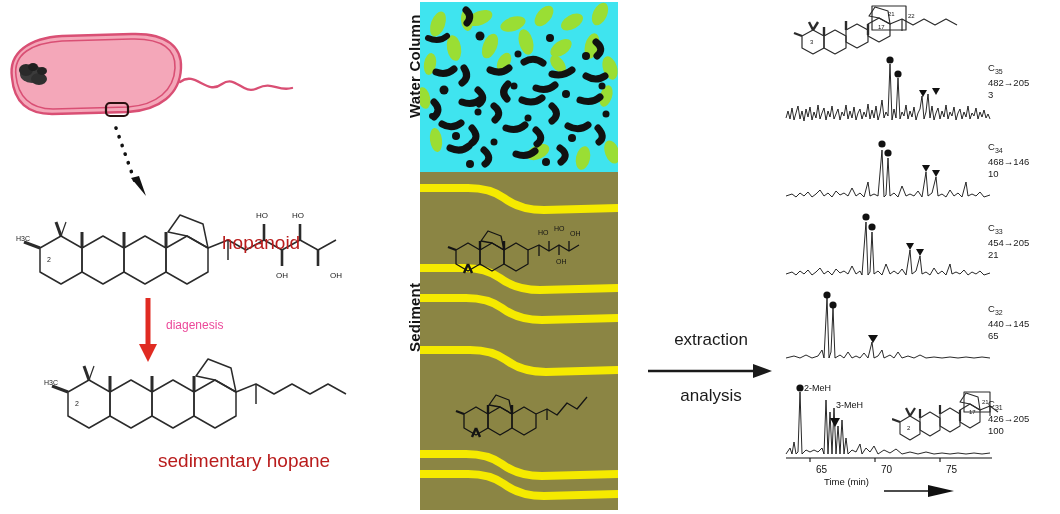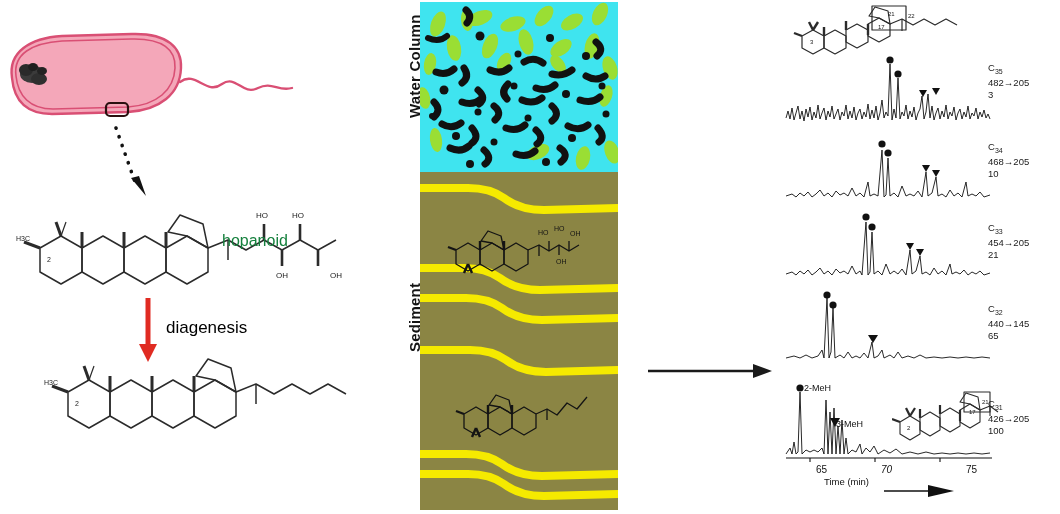--- a/index.html
+++ b/index.html
@@ -7,22 +7,22 @@
        font-family:"Liberation Sans",sans-serif;color:#1a1a1a;}
 
   .fig{position:absolute;left:0;top:0;width:1060px;height:514px;}
 
   
   .abs{position:absolute;}
 
   
   #left-panel{left:0;top:0;width:390px;height:514px;}
 
-  .label-text{font-size:16px;color:#15803d;white-space:nowrap;}
-  .diagenesis-label{font-size:17px;color:#000000;white-space:nowrap;}
+  .label-text{font-size:19px;color:#b91c1c;white-space:nowrap;}
+  .diagenesis-label{font-size:12px;color:#ec4899;white-space:nowrap;}
 
   
   #middle-panel{left:420px;top:2px;width:198px;height:508px;}
   .water-layer{position:absolute;left:0;top:0;width:198px;height:170px;background:#3fe4ef;}
   .sed-layer{position:absolute;left:0;top:170px;width:198px;height:338px;background:#8b8544;}
 
   .axis-side-label{
     position:absolute;
     font-size:15px;font-weight:bold;color:#141414;
     transform-origin:0 0;transform:rotate(-90deg);
@@ -139,20 +139,21 @@
         <path d="M68,392 L52,386" stroke-width="3"></path>
       </g>
       <text x="44" y="385" font-size="7" fill="#1a1a1a" font-family="Liberation Sans, sans-serif">H3C</text>
       <text x="75" y="406" font-size="7" fill="#1a1a1a" font-family="Liberation Sans, sans-serif">2</text>
     </svg>
 
     <div class="abs label-text" style="left:222px;top:232px;">hopanoid</div>
 
     <div class="abs diagenesis-label" style="left:166px;top:318px;">diagenesis</div>
 
+    <div class="abs label-text" style="left:158px;top:450px;">sedimentary hopane</div>
   </div>
 
   <div class="abs" id="middle-panel">
     <div class="water-layer"></div>
     <div class="sed-layer"></div>
 
     <svg class="abs" style="left:0;top:0;" width="198" height="508" viewBox="0 0 198 508">
 
       <g fill="#9ade34">
         <ellipse cx="18" cy="22" rx="7" ry="13" transform="rotate(20 18 22)"></ellipse>
@@ -272,24 +273,26 @@
         <path d="M68,412 L68,403" stroke-width="2.4"></path>
         <path d="M92,412 L92,403" stroke-width="2.4"></path>
       </g>
     </svg>
 
     <div class="axis-side-label" style="left:-14px;top:116px;">Water Column</div>
     <div class="axis-side-label" style="left:-14px;top:350px;">Sediment</div>
   </div>
 
   <div class="abs" id="process-arrow">
+    <div class="proc-word" style="position:absolute;left:0;top:0;">extraction</div>
     <svg class="abs" style="left:12px;top:30px;" width="126" height="22" viewBox="0 0 126 22">
       <line x1="0" y1="11" x2="108" y2="11" stroke="#1a1a1a" stroke-width="2.4"></line>
       <polygon points="105,4 124,11 105,18" fill="#1a1a1a"></polygon>
     </svg>
+    <div class="proc-word" style="position:absolute;left:0;top:56px;">analysis</div>
   </div>
 
   <div class="abs" id="right-panel">
 
     <svg class="abs" style="left:12px;top:2px;" width="200" height="60" viewBox="0 0 200 60">
       <g fill="none" stroke="#2b2b2b" stroke-width="1.2" stroke-linejoin="round">
         <polygon points="10,34 10,46 21,52 32,46 32,34 21,28"></polygon>
         <polygon points="32,34 32,46 43,52 54,46 54,34 43,28"></polygon>
         <polygon points="54,28 54,40 65,46 76,40 76,28 65,22"></polygon>
         <polygon points="76,22 76,34 87,40 98,34 98,22 87,16"></polygon>
@@ -342,21 +345,21 @@
         L110,57 L114,61 L118,50 L122,60 L126,58 L130,60 L134,55 L138,61 L142,36
         L144,60 L148,57 L152,41 L154,60 L158,58 L162,61 L166,54 L170,60 L174,57
         L178,61 L182,46 L184,60 L188,58 L192,60 L196,56 L200,61 L206,59"></path>
       <circle cx="98" cy="8" r="3.6" fill="#111"></circle>
       <circle cx="104" cy="17" r="3.6" fill="#111"></circle>
       <polygon points="138,29 146,29 142,36" fill="#111"></polygon>
       <polygon points="148,34 156,34 152,41" fill="#111"></polygon>
     </svg>
     <div class="trace-label" style="left:208px;top:141px;">
       <span>C<sub>34</sub></span><br>
-      <span>468→205</span><br>
+      <span>468→146</span><br>
       <span>10</span>
     </div>
 
     <svg class="abs" style="left:4px;top:212px;" width="212" height="72" viewBox="0 0 212 72">
       <path fill="none" stroke="#111" stroke-width="0.9" d="M2,62 L8,60 L12,63 L16,59 L20,62 L24,58 L28,63 L32,60 L36,56 L40,62
         L44,59 L48,63 L52,57 L56,61 L60,59 L64,62 L68,54 L72,62 L76,59 L78,63
         L82,10 L84,63 L86,60 L88,20 L90,62 L94,59 L98,63 L102,52 L106,62
         L110,59 L114,62 L118,57 L122,63 L126,38 L128,62 L132,59 L136,44 L138,62
         L142,60 L146,63 L150,56 L154,62 L158,59 L162,63 L166,52 L168,62 L172,60
         L176,62 L180,58 L184,63 L188,60 L192,62 L196,59 L200,63 L206,61"></path>
@@ -398,21 +401,21 @@
 
       <line x1="2" y1="76" x2="208" y2="76" stroke="#111" stroke-width="1.1"></line>
       <line x1="26" y1="76" x2="26" y2="80" stroke="#111" stroke-width="1.1"></line>
       <line x1="91" y1="76" x2="91" y2="80" stroke="#111" stroke-width="1.1"></line>
       <line x1="156" y1="76" x2="156" y2="80" stroke="#111" stroke-width="1.1"></line>
       <circle cx="16" cy="6" r="3.6" fill="#111"></circle>
       <polygon points="46,36 56,36 51,45" fill="#111"></polygon>
     </svg>
 
     <div class="peaklab" style="left:24px;top:383px;">2-MeH</div>
-    <div class="peaklab" style="left:56px;top:419px;">3-MeH</div>
+    <div class="peaklab" style="left:56px;top:400px;">3-MeH</div>
 
     <svg class="abs" style="left:112px;top:388px;" width="110" height="66" viewBox="0 0 110 66">
       <g fill="none" stroke="#2b2b2b" stroke-width="1.1" stroke-linejoin="round">
         <polygon points="8,34 8,46 18,52 28,46 28,34 18,28"></polygon>
         <polygon points="28,30 28,42 38,48 48,42 48,30 38,24"></polygon>
         <polygon points="48,26 48,38 58,44 68,38 68,26 58,20"></polygon>
         <polygon points="68,22 68,34 78,40 88,34 88,22 78,16"></polygon>
         <polygon points="78,16 88,22 86,9 74,5 68,14"></polygon>
         <path d="M88,22 L98,18 L106,24"></path>
         <path d="M98,18 L98,28"></path>
@@ -429,22 +432,22 @@
       <text x="90" y="16" font-size="6" fill="#1a1a1a" font-family="Liberation Sans, sans-serif">21</text>
     </svg>
 
     <div class="trace-label" style="left:208px;top:398px;">
       <span>C<sub>31</sub></span><br>
       <span>426→205</span><br>
       <span>100</span>
     </div>
 
     <div class="axis-tick-label" style="left:23px;top:464px;">65</div>
-    <div class="axis-tick-label" style="left:88px;top:464px;font-style:italic;">70</div>
-    <div class="axis-tick-label" style="left:153px;top:464px;margin-left:20px;">75</div>
+    <div class="axis-tick-label" style="left:88px;top:464px;">70</div>
+    <div class="axis-tick-label" style="left:153px;top:464px;">75</div>
 
     <div class="time-axis-label" style="left:44px;top:476px;">Time (min)</div>
     <svg class="abs" style="left:104px;top:484px;" width="72" height="14" viewBox="0 0 72 14">
       <line x1="0" y1="7" x2="48" y2="7" stroke="#111" stroke-width="1.6"></line>
       <polygon points="44,1 70,7 44,13" fill="#111"></polygon>
     </svg>
   </div>
 
 </div>
 

